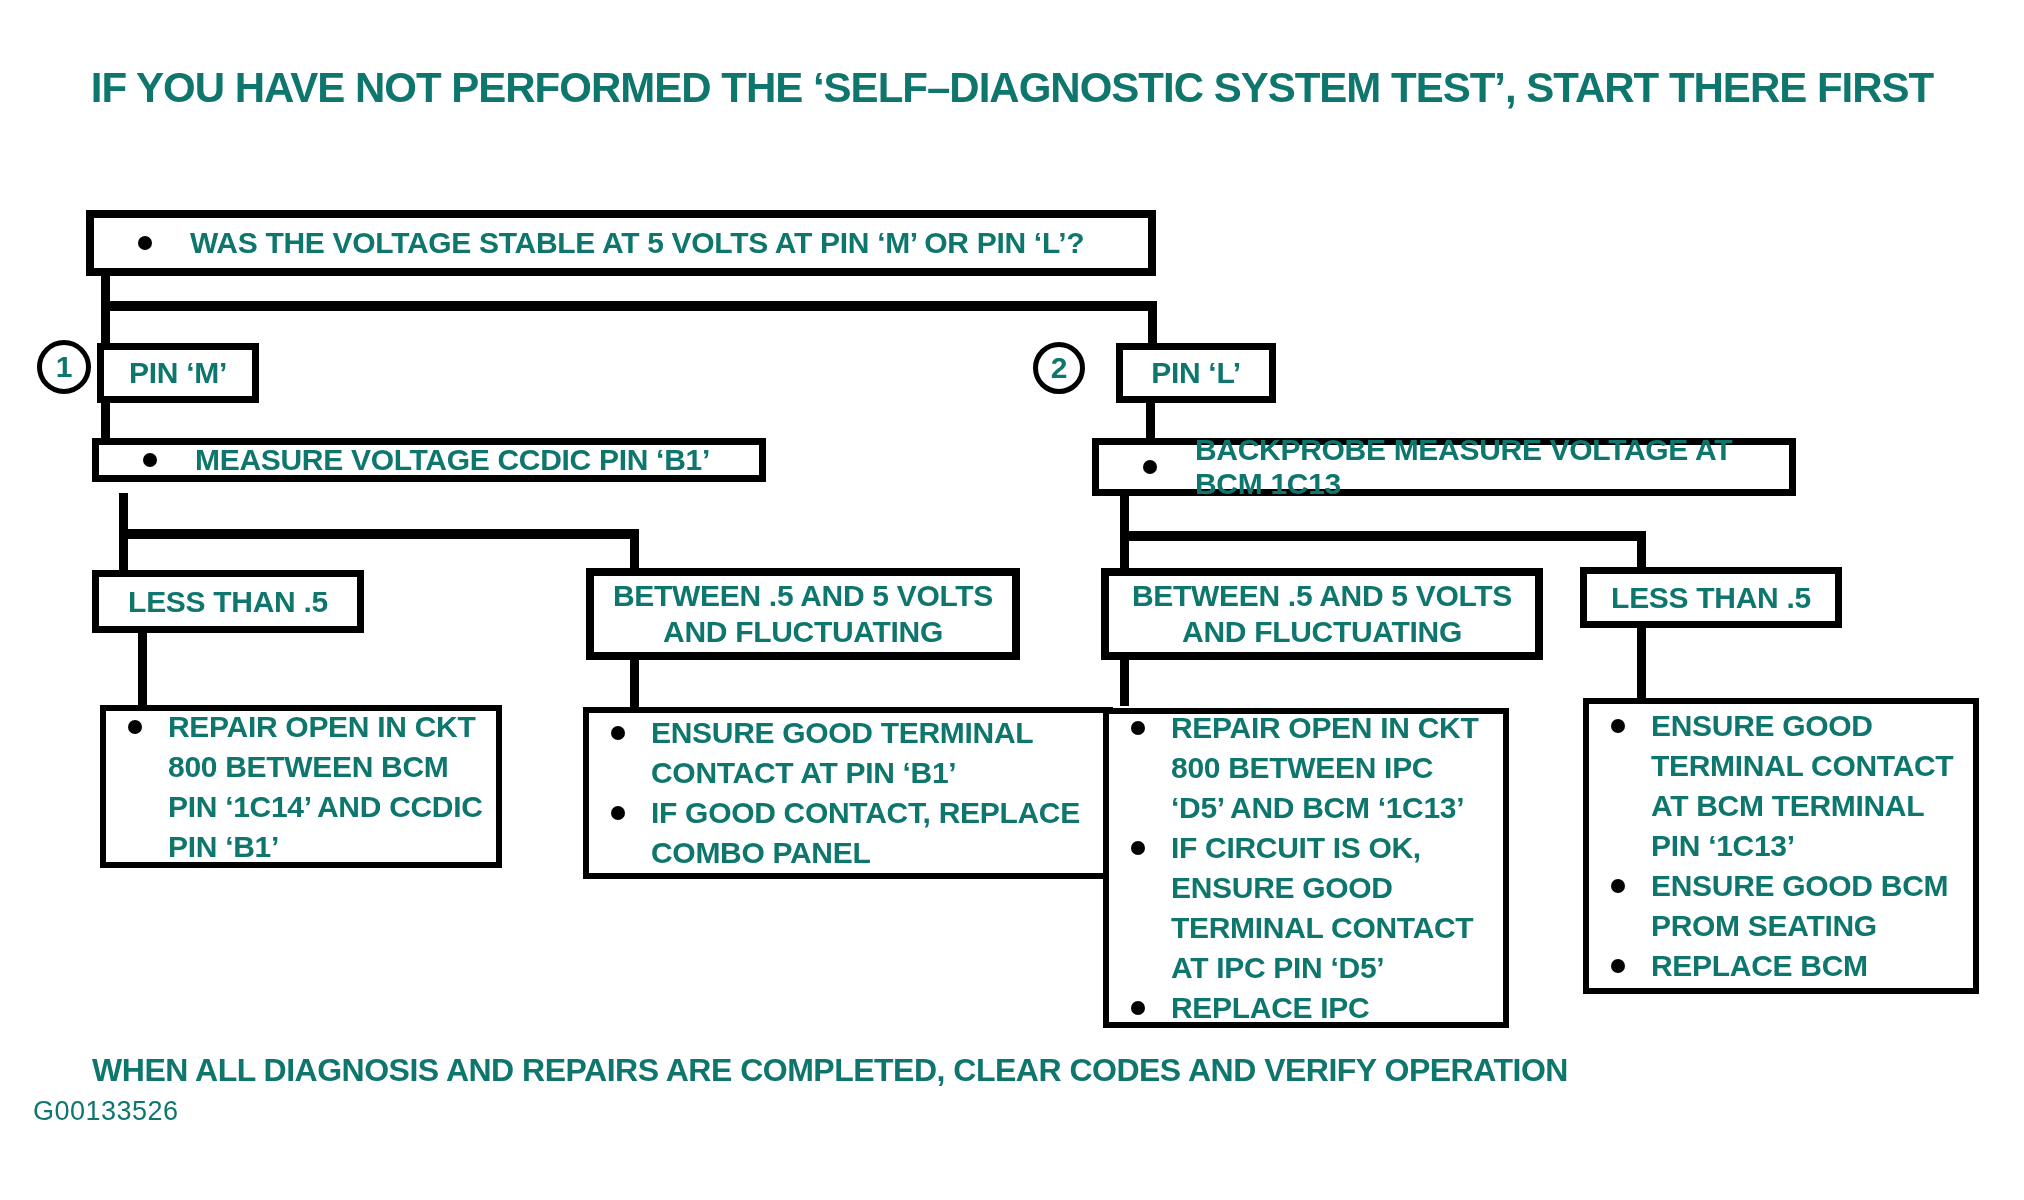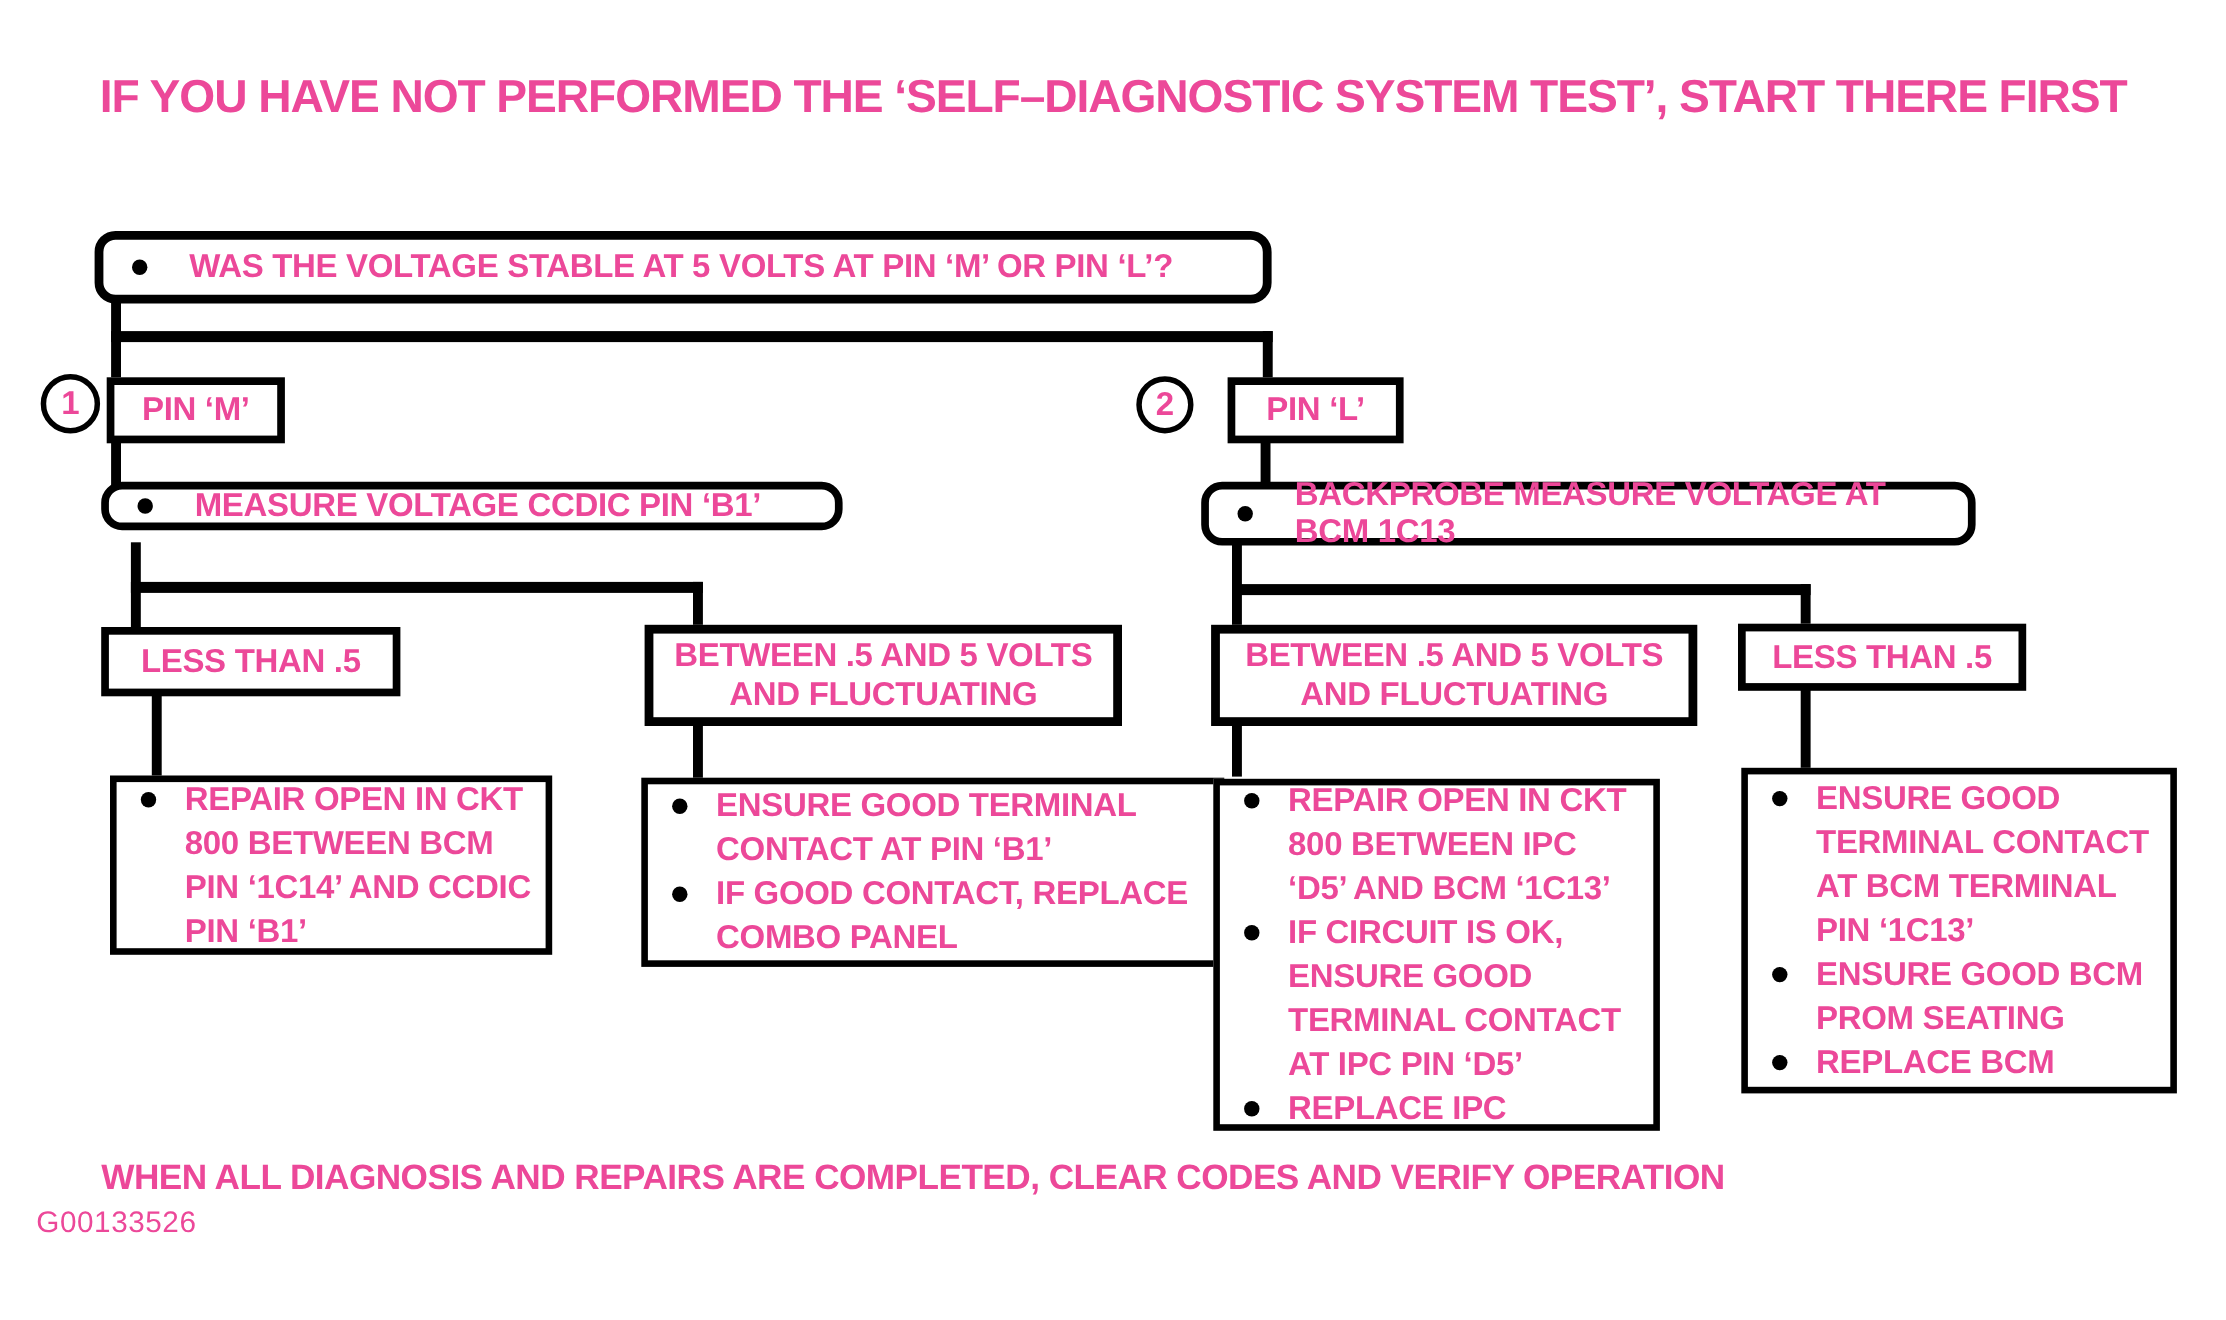--- a/index.html
+++ b/index.html
@@ -1,28 +1,28 @@
 <!DOCTYPE html>
 <html><head>
 <meta charset="utf-8">
 <style>
   html,body{margin:0;padding:0;background:#e8e8e8;}
   .canvas{
     position:relative;width:2024px;height:1200px;background:#ffffff;
-    font-family:"Liberation Sans","DejaVu Sans",sans-serif;color:#ec4899;overflow:hidden;
+    font-family:"Liberation Sans","DejaVu Sans",sans-serif;color:#0f766e;overflow:hidden;
   }
   .title{
     position:absolute;left:0;top:64px;width:2024px;text-align:center;
     font-size:42px;font-weight:bold;letter-spacing:-1px;white-space:nowrap;
   }
   .box{
     position:absolute;background:#fff;border:7px solid #000;box-sizing:border-box;
     display:flex;align-items:center;font-weight:bold;font-size:30px;letter-spacing:-0.3px;
   }
-  .bullet-row{padding-left:26px;border-radius:19px;}
+  .bullet-row{padding-left:44px;}
   .dot{flex:none;width:14px;height:14px;border-radius:50%;background:#000;margin-right:38px;}
   .center{justify-content:center;text-align:center;line-height:36px;}
   .circle{
     position:absolute;box-sizing:border-box;border:5px solid #000;border-radius:50%;
     display:flex;align-items:center;justify-content:center;font-size:30px;font-weight:bold;background:#fff;
   }
   .leaf{
     position:absolute;background:#fff;border:6px solid #000000;box-sizing:border-box;
     font-weight:bold;font-size:30px;letter-spacing:-0.3px;line-height:40px;
     display:flex;flex-direction:column;justify-content:center;padding:14px 10px 14px 0;

